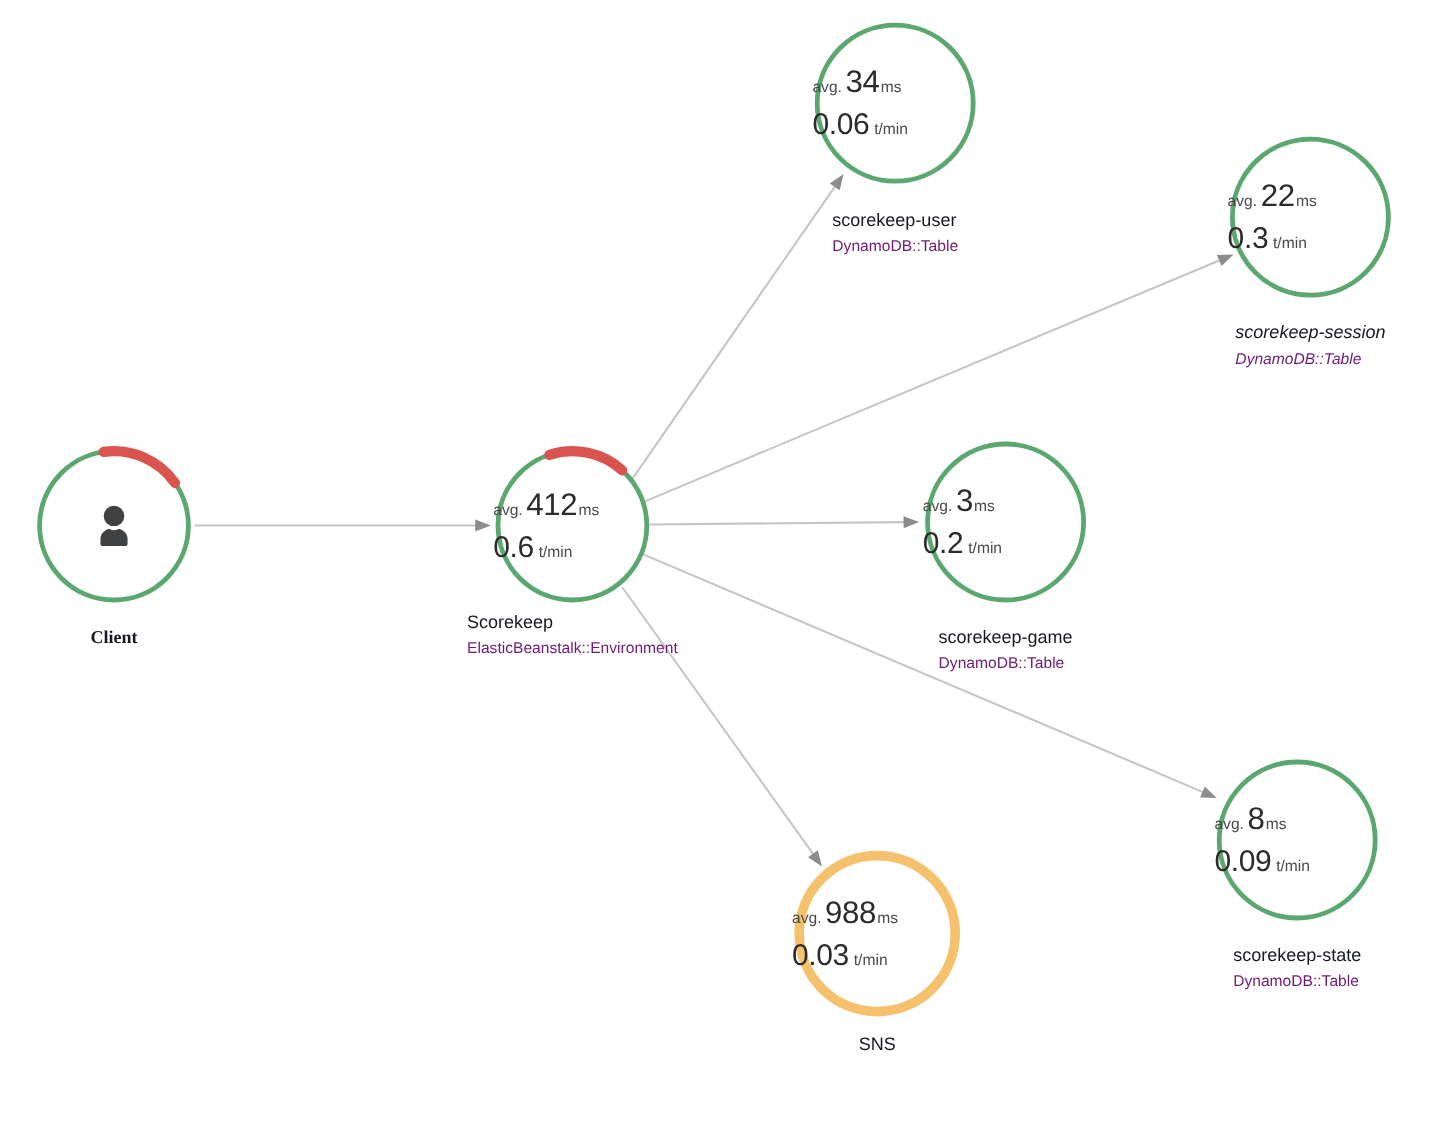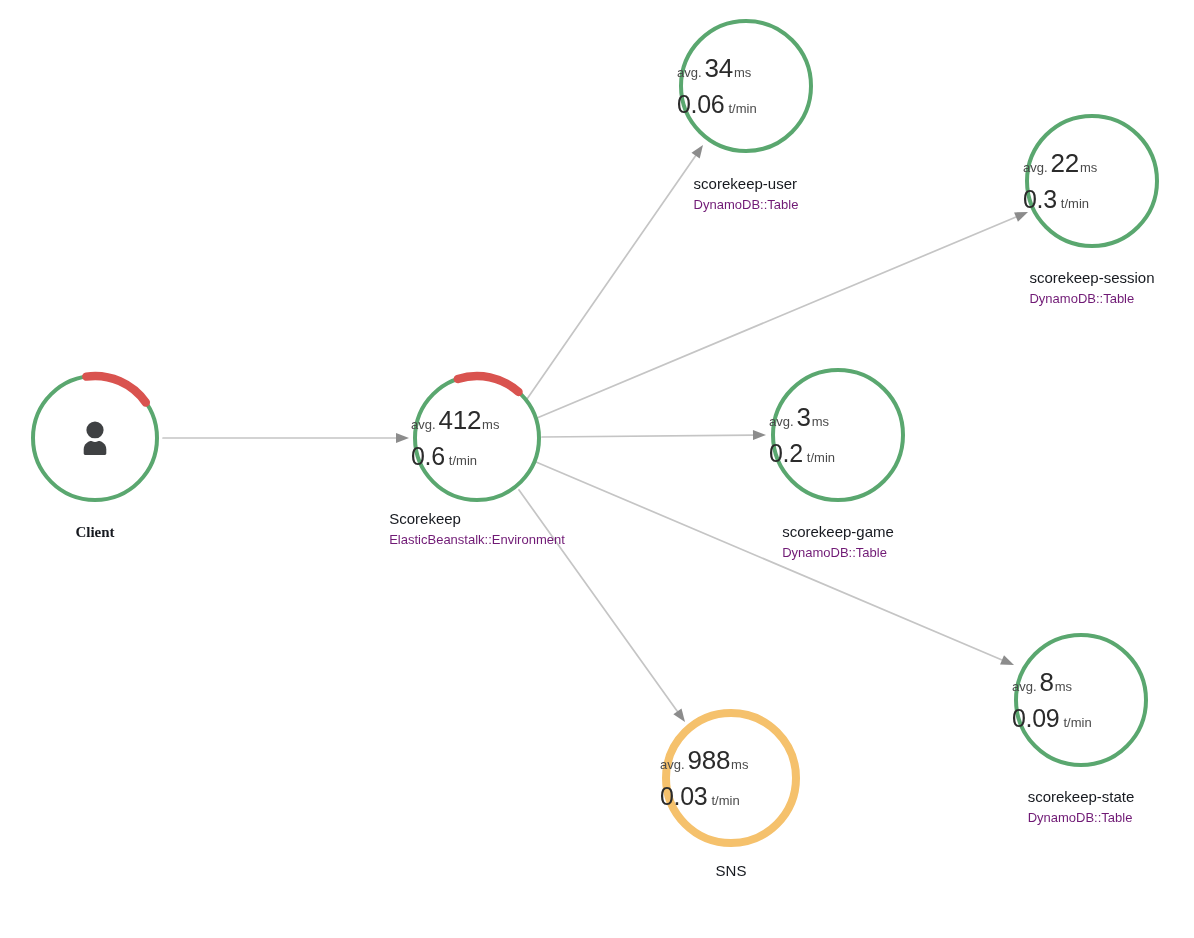--- a/index.html
+++ b/index.html
@@ -204,21 +204,21 @@
               <span class="metric-value">22</span>
               <span class="metric-unit">ms</span>
             </div>
             <div class="metric-line rate">
               <span class="metric-value">0.3</span>
               <span class="metric-unit">t/min</span>
             </div>
           </div>
         </div>
       </div>
-      <div class="node-labels" style="left: 1092px; top: 267px; position: absolute;">
+      <div class="node-labels" style="left: 1092px; top: 267px; position: absolute; font-style: italic;">
         <div class="node-title">scorekeep-session</div>
         <div class="node-subtitle">DynamoDB::Table</div>
       </div>
       <div class="node" style="left: 838px; top: 435px;">
         <div class="node-ring" style="width: 138px; height: 138px;">
           <svg width="138" height="138" viewBox="0 0 138 138">
             <circle cx="69" cy="69" r="65" fill="#ffffff" stroke="#5aa76f" stroke-width="4"></circle>
           </svg>
           <div class="node-metrics">
             <div class="metric-line latency">

